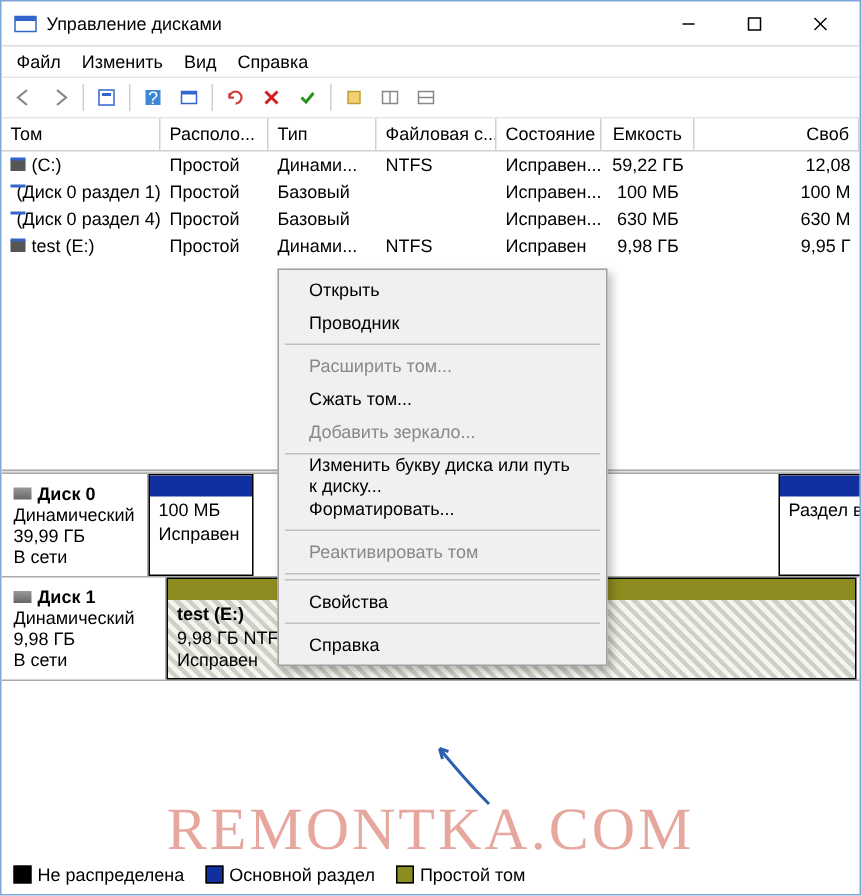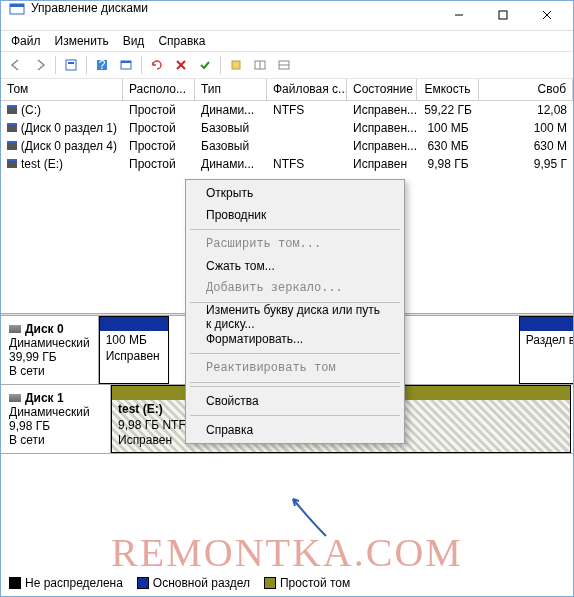--- a/index.html
+++ b/index.html
@@ -1,36 +1,36 @@
 <!DOCTYPE html>
 <html><head>
 <meta charset="utf-8">
 <style>
 * { box-sizing: border-box; margin: 0; padding: 0; font-family: "Segoe UI", Tahoma, sans-serif; font-size: 12px; }
 body { width: 574px; height: 597px; background: #fff; position: relative; overflow: hidden; border: 1px solid #7ea8d8; }
-.titlebar { height: 30px; display: flex; padding: 0 4px 0 8px; border-bottom: 1px solid #ddd; }
+.titlebar { height: 30px; display: flex; align-items: center; padding: 0 4px 0 8px; border-bottom: 1px solid #ddd; }
 .titlebar .icon { width: 16px; height: 16px; margin-right: 6px; }
 .titlebar .title { flex: 1; font-size: 12px; }
 .winbtn { width: 44px; height: 28px; display: flex; align-items: center; justify-content: center; }
 .winbtn svg { width: 10px; height: 10px; }
 .menubar { height: 20px; display: flex; gap: 14px; padding: 0 10px; align-items: center; }
 .menubar span { font-size: 12px; }
 .toolbar { height: 28px; display: flex; align-items: center; padding: 0 4px; border-top: 1px solid #e5e5e5; border-bottom: 1px solid #e5e5e5; gap: 2px; }
 .tbtn { width: 22px; height: 22px; display: flex; align-items: center; justify-content: center; }
 .tsep { width: 1px; height: 18px; background: #d0d0d0; margin: 0 2px; }
 .table { width: 100%; }
 .thead { display: flex; height: 22px; border-bottom: 1px solid #d0d0d0; }
 .th { border-right: 1px solid #d0d0d0; padding: 3px 6px; font-size: 12px; white-space: nowrap; overflow: hidden; }
 .tbody { }
 .trow { display: flex; height: 18px; align-items: center; }
 .td { padding: 1px 6px; font-size: 12px; white-space: nowrap; overflow: hidden; }
 .td.first { display: flex; align-items: center; gap: 4px; }
 .volicon { width: 10px; height: 8px; background: #555; display: inline-block; position: relative; }
 .volicon::before { content: ""; position: absolute; width: 10px; height: 2px; background: #36c; top: -1px; }
-.c0 { width: 122px; }
+.c0 { width: 106px; }
 .c1 { width: 72px; }
 .c2 { width: 72px; }
 .c3 { width: 80px; }
 .c4 { width: 70px; }
 .c5 { width: 62px; text-align: center; }
 .c6 { flex: 1; text-align: right; }
 .divider { height: 3px; border-top: 1px solid #aaa; border-bottom: 1px solid #aaa; background: #e0e0e0; margin-top: 140px; }
 .diskpane { display: flex; border-bottom: 1px solid #aaa; }
 .diskinfo { width: 110px; padding: 6px 8px; border-right: 1px solid #aaa; font-size: 12px; }
 .diskinfo .dname { font-weight: bold; display: flex; align-items: center; gap: 4px; }
@@ -38,21 +38,21 @@
 .partitions { flex: 1; display: flex; padding: 0; }
 .partition { border: 1px solid #000; margin: 0; position: relative; overflow: hidden; }
 .partition .hdr { height: 14px; }
 .partition .body { padding: 2px 6px; font-size: 12px; line-height: 1.3; }
 .hatched { background: repeating-linear-gradient(45deg, #f5f5f0, #f5f5f0 3px, #d0d0c8 3px, #d0d0c8 6px); }
 .legend { position: absolute; bottom: 6px; left: 8px; display: flex; gap: 14px; align-items: center; }
 .legend .litem { display: flex; align-items: center; gap: 4px; font-size: 12px; }
 .legend .sw { width: 12px; height: 12px; border: 1px solid #000; }
 .ctxmenu { position: absolute; left: 184px; top: 178px; width: 220px; background: #f0f0f0; border: 1px solid #a0a0a0; box-shadow: 3px 3px 6px rgba(0,0,0,0.25); padding: 2px; z-index: 10; }
 .ctxmenu .mitem { height: 22px; padding: 0 18px; display: flex; align-items: center; font-size: 12px; }
-.ctxmenu .mitem.disabled { color: #888; font-family: Liberation Mono, monospace; }
+.ctxmenu .mitem.disabled { color: #888; }
 .ctxmenu .msep { height: 1px; background: #c0c0c0; margin: 3px 2px; }
 .watermark { position: absolute; left: 0; right: 0; bottom: 20px; text-align: center; font-size: 40px; font-family: Georgia, serif; color: rgba(200,60,40,0.45); letter-spacing: 2px; pointer-events: none; }
 .arrow { position: absolute; pointer-events: none; }
 </style>
 </head>
 <body>
 
 <div class="titlebar">
   <span class="icon">
     <svg viewBox="0 0 16 16">

